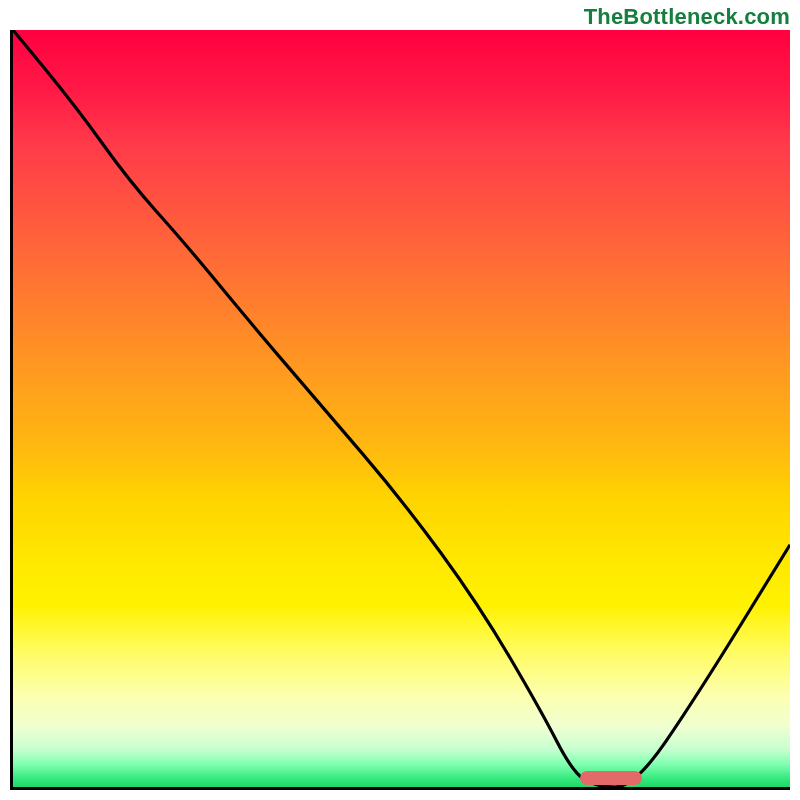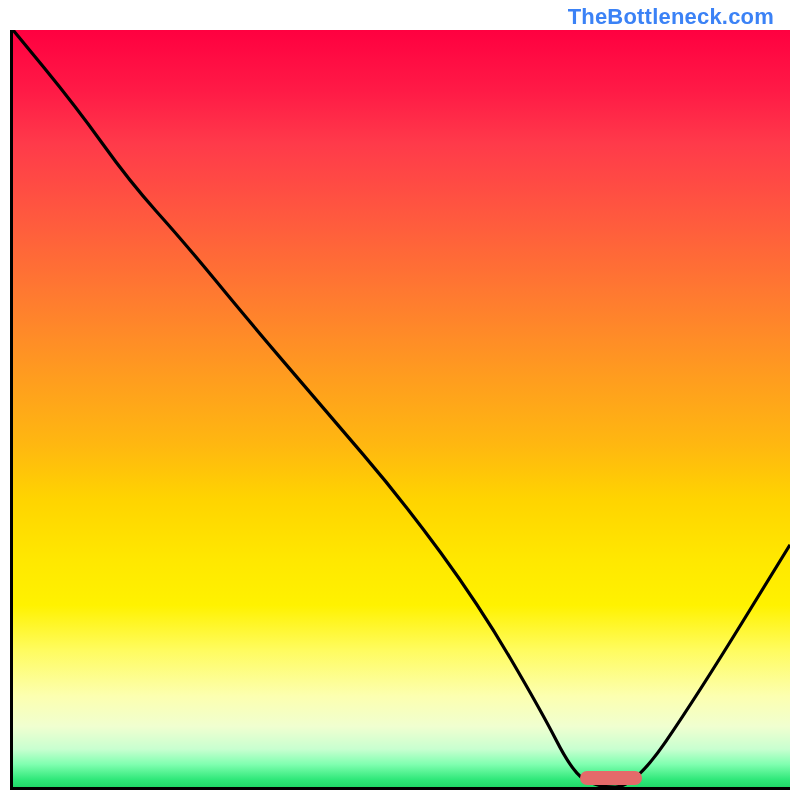--- a/index.html
+++ b/index.html
@@ -7,24 +7,24 @@
     width: 800px;
     height: 800px;
     background: #ffffff;
     font-family: Arial, Helvetica, sans-serif;
     position: relative;
     overflow: hidden;
   }
   .watermark {
     position: absolute;
     top: 4px;
-    right: 26px;
+    right: 10px;
     font-size: 22px;
     font-weight: 600;
-    color: #3b82f6;
+    color: #15803d;
     letter-spacing: 0.2px;
     z-index: 5;
   }
   .plot-frame {
     position: absolute;
     left: 10px;
     top: 30px;
     width: 780px;
     height: 760px;
     border-left: 3px solid #000;

